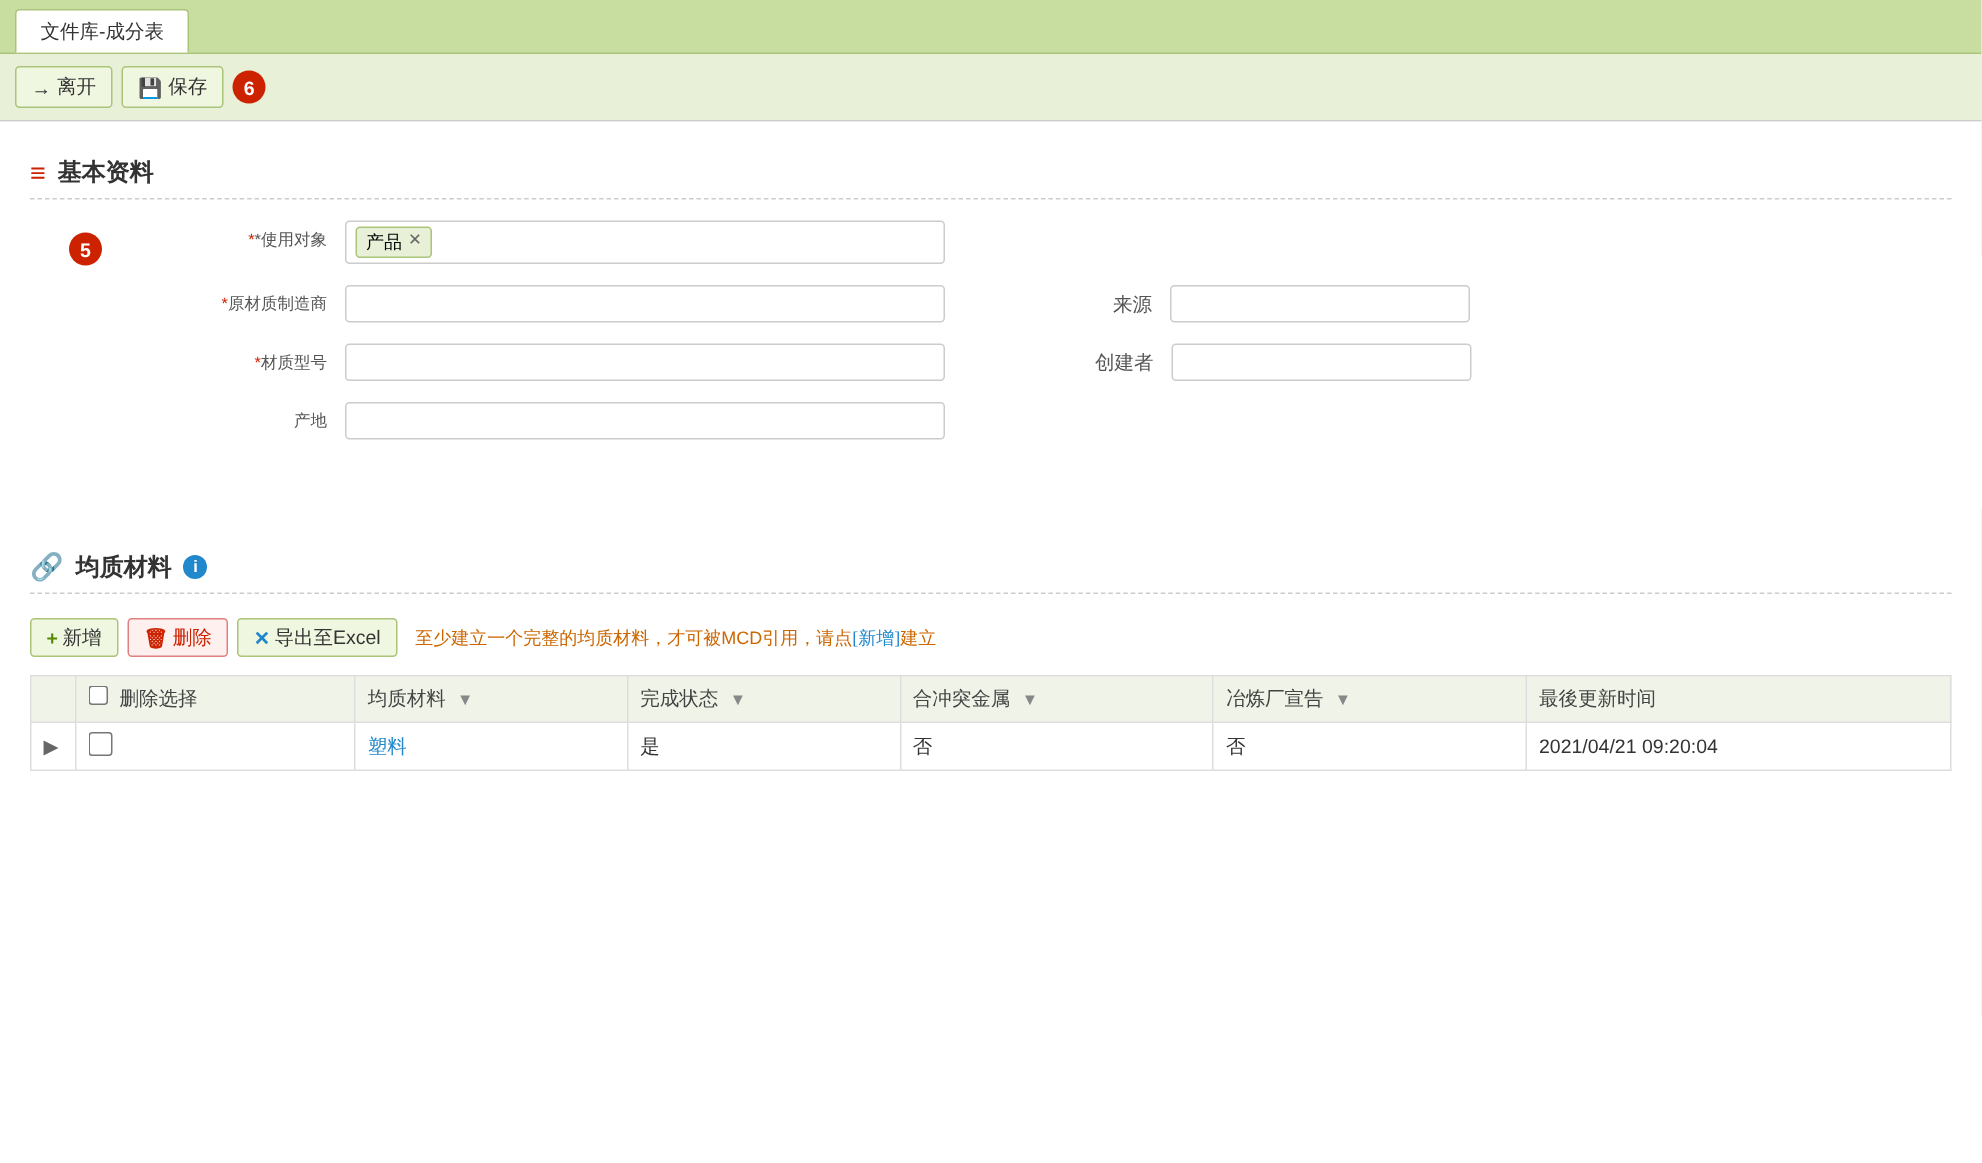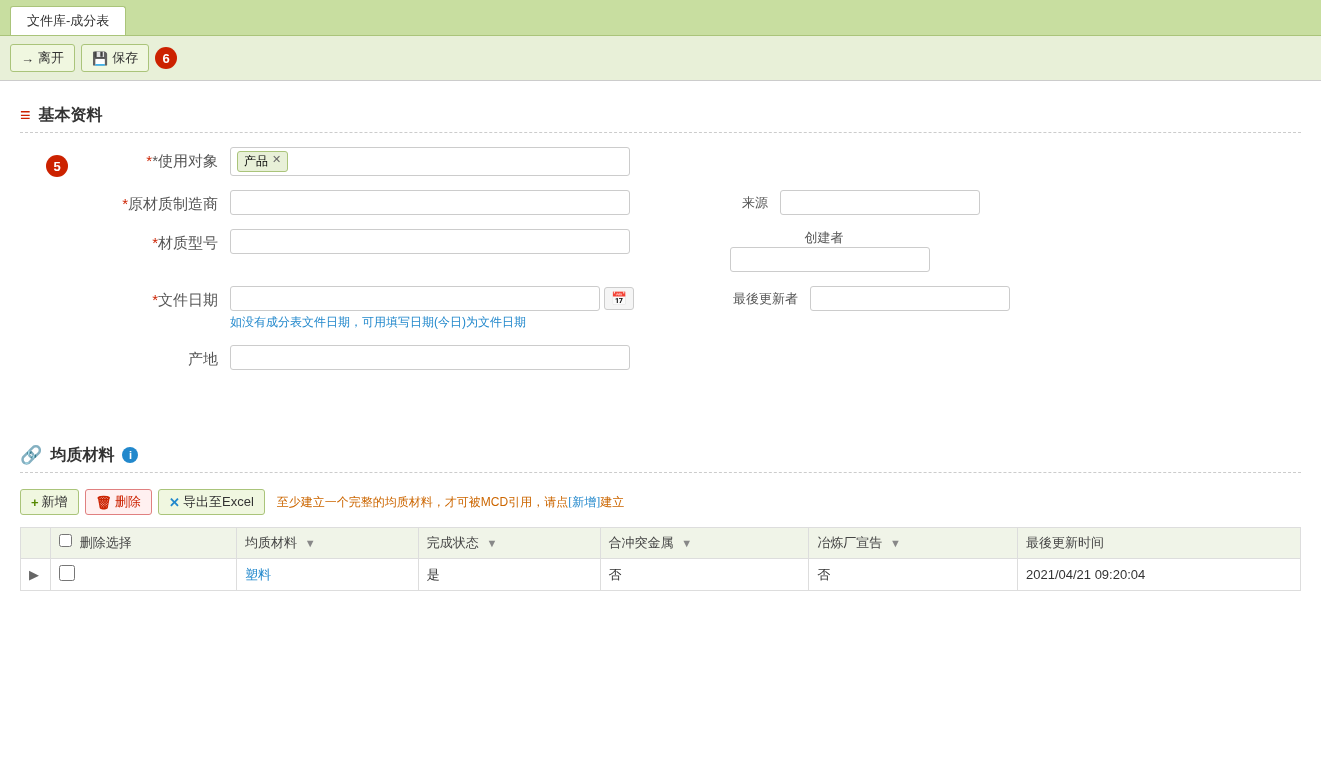--- a/index.html
+++ b/index.html
@@ -87,21 +87,21 @@
       display: flex;
       align-items: flex-start;
       margin-bottom: 14px;
     }
     .form-label {
       min-width: 140px;
       text-align: right;
       padding-right: 12px;
       padding-top: 5px;
       color: #555;
-      font-size: 15px;
+      font-size: 11px;
     }
     .form-label .required { color: #cc2200; }
     .form-field { flex: 1; max-width: 420px; }
 
     .form-input {
       width: 400px;
       padding: 4px 8px;
       border: 1px solid #ccc;
       border-radius: 3px;
       font-size: 13px;
@@ -321,42 +321,26 @@
           </div>
         </div>
 
         <div class="form-row">
           <div class="form-label">
             <span class="required">*</span><span>材质型号</span>
           </div>
           <div class="form-field">
             <input class="form-input" type="text" style="">
           </div>
-          <div style="display:flex; align-items:center; margin-left:80px;flex-direction:column;">
+          <div style="display:flex; align-items:center; margin-left:80px;">
             <span style="color:#555; min-width:50px; text-align:right; padding-right:12px;">创建者</span>
             <input class="form-input" type="text" style="width: 200px;" value="">
           </div>
         </div>
 
-        <div class="form-row">
-          <div class="form-label">
-            <span class="required">*</span><span>文件日期</span>
-          </div>
-          <div class="form-field">
-            <div class="date-input-wrap">
-              <input class="date-input" type="text" value="" style="">
-              <button class="date-btn">📅</button>
-            </div>
-            <div class="hint-text">如没有成分表文件日期，可用填写日期(今日)为文件日期</div>
-          </div>
-          <div style="display:flex; align-items:center; margin-left:80px; padding-top:0;">
-            <span style="color:#555; min-width:80px; text-align:right; padding-right:12px;">最後更新者</span>
-            <input class="form-input" type="text" style="width: 200px;" value="">
-          </div>
-        </div>
 
         <div class="form-row">
           <div class="form-label">
             <span>产地</span>
           </div>
           <div class="form-field">
             <input class="form-input" type="text" style="">
           </div>
         </div>
 

